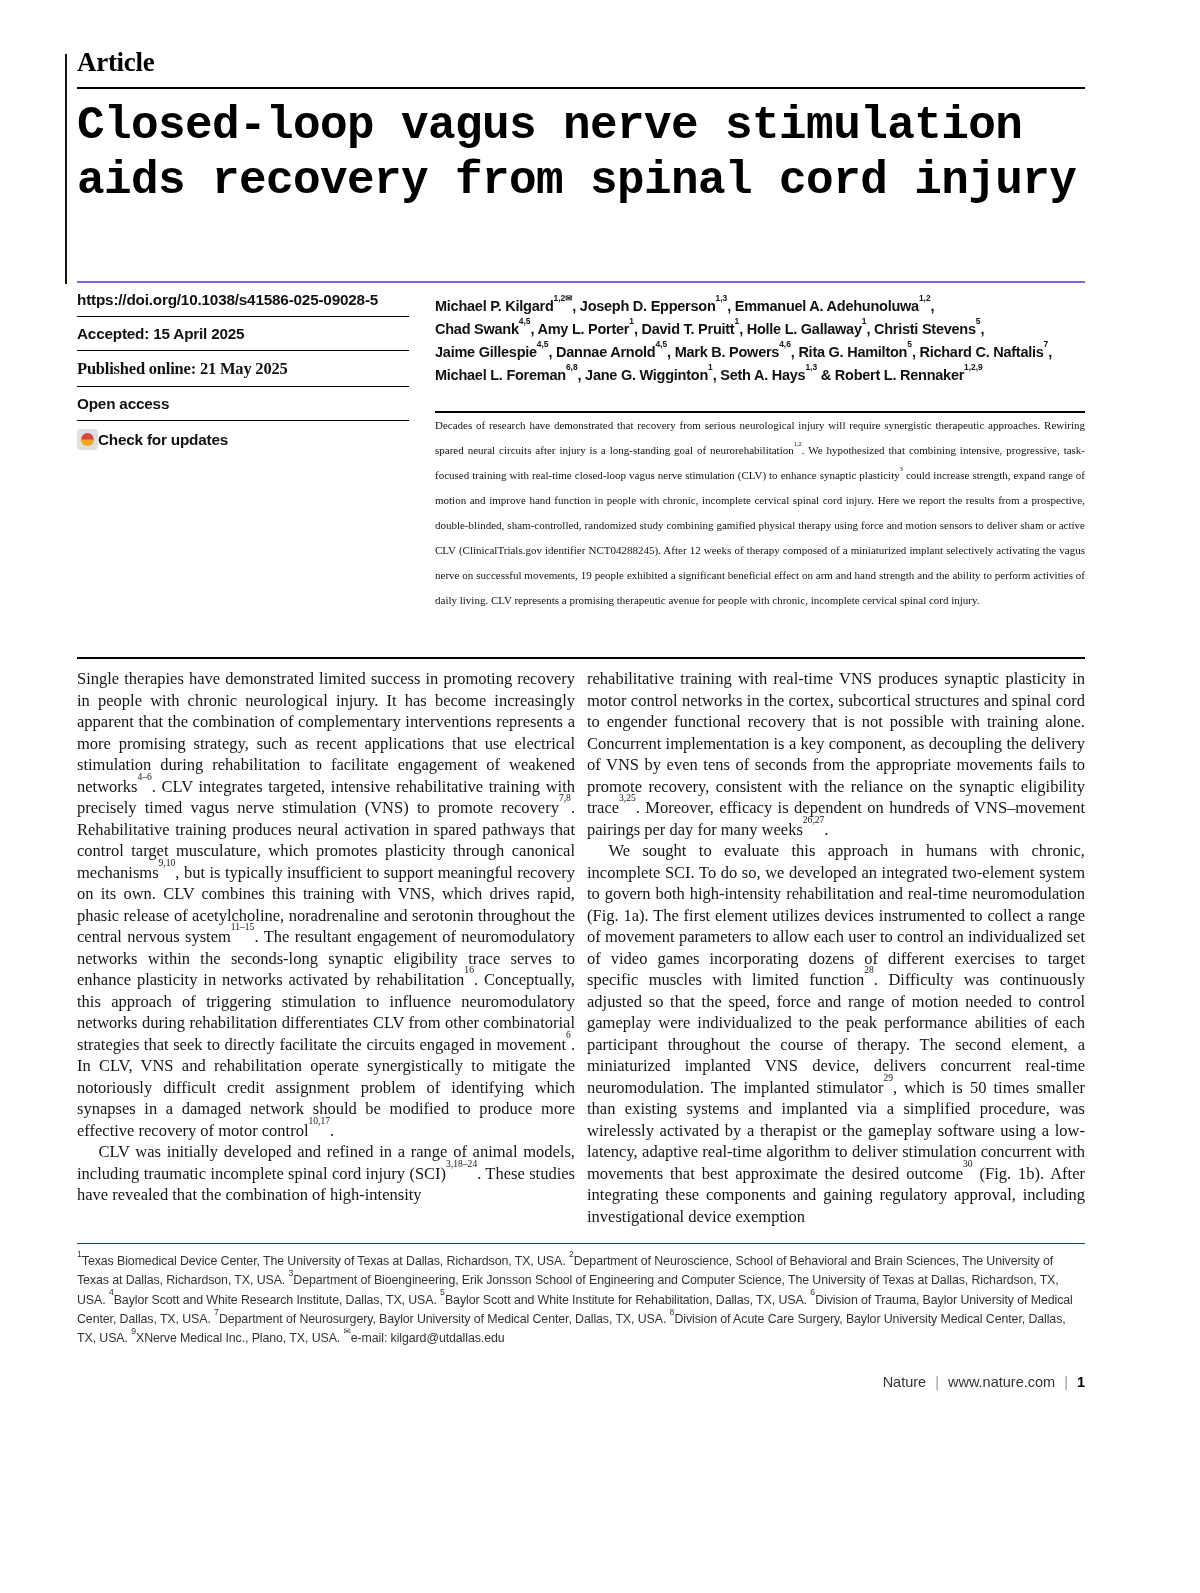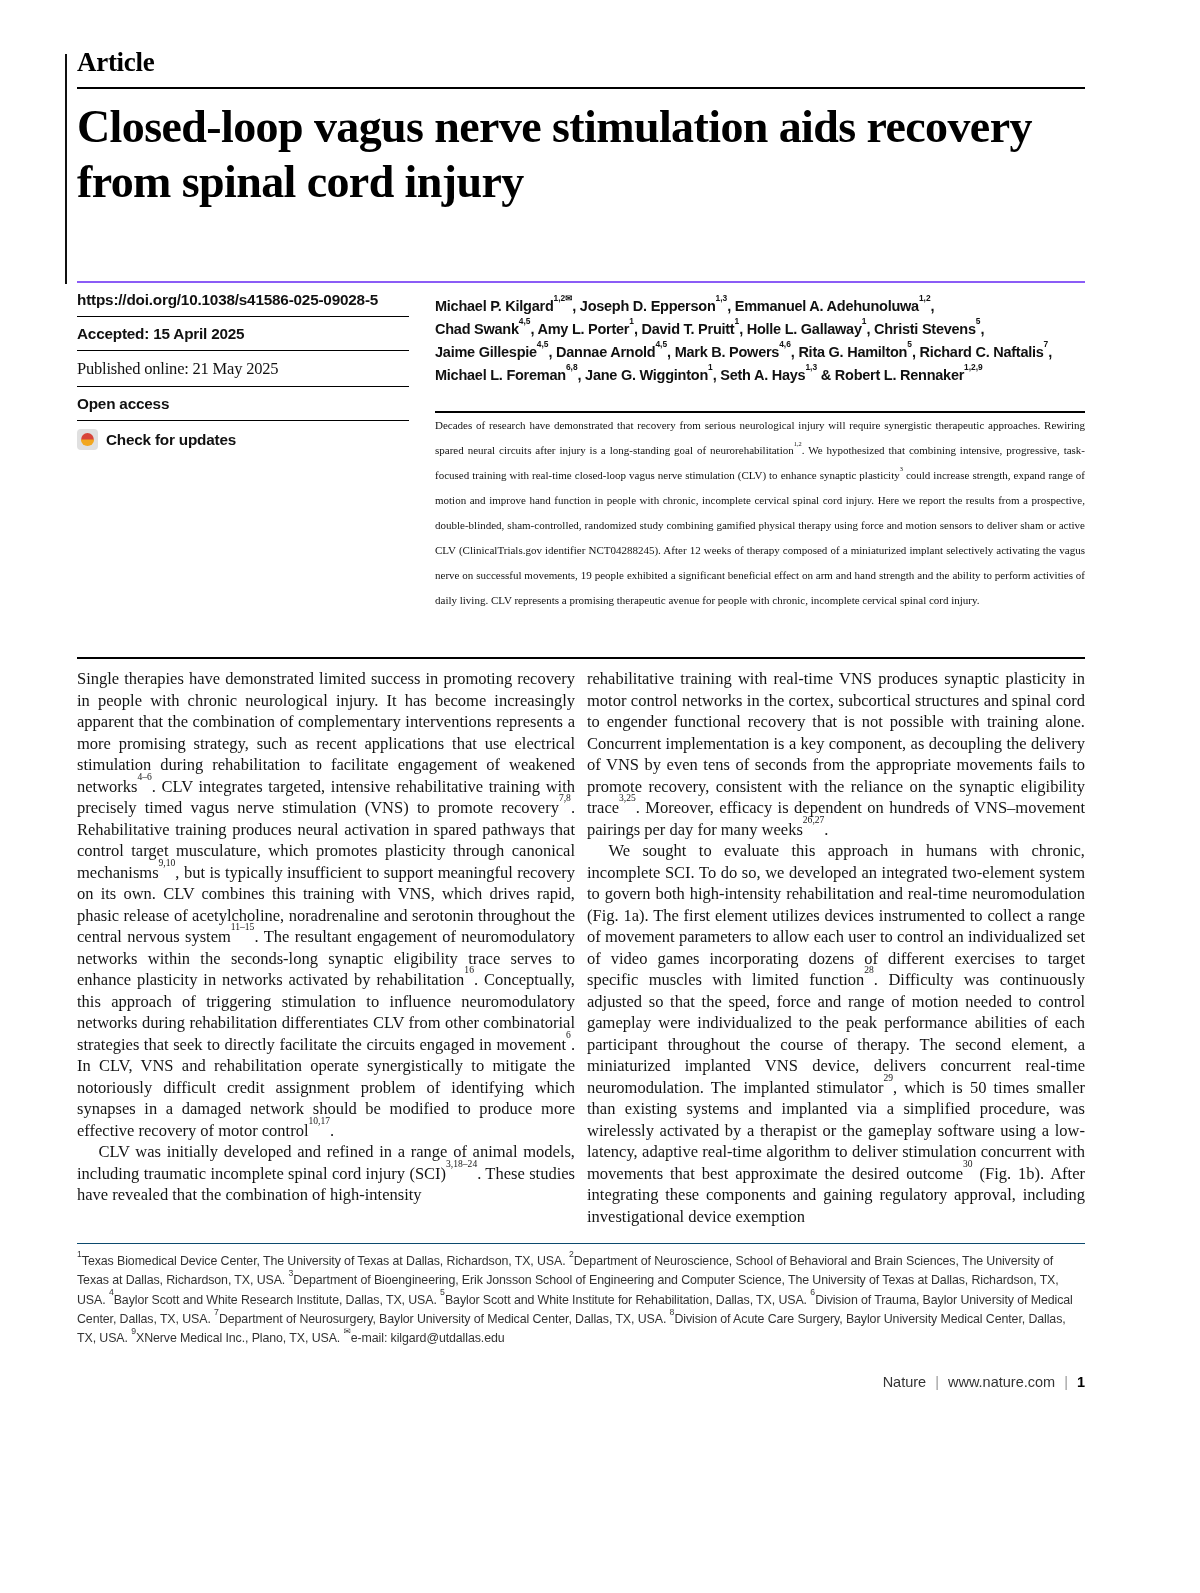--- a/index.html
+++ b/index.html
@@ -6,28 +6,28 @@
   html,body { background:#ffffff; }
   body { width:1200px; font-family:"Liberation Serif", serif; color:#111; }
 
   .page { position:relative; width:1160px; height:1593px; padding:46px 75px 0 77px; overflow:hidden; background:#fff; }
 
   .accent-bar { position:absolute; left:65px; top:54px; width:2px; height:230px; background:#111; }
 
   .kicker { font-family:"Liberation Serif", serif; font-weight:bold; font-size:27px; line-height:32px; letter-spacing:-0.3px; color:#000; }
   .kicker-rule { border:0; border-top:2px solid #000; margin-top:9px; }
 
-  .title { margin-top:10px; font-family:Liberation Serif, serif; font-weight:bold; font-size:46px; line-height:55px; letter-spacing:-0.6px; color:#000; max-width:1010px; }
+  .title { margin-top:10px; font-family:Liberation Mono, monospace; font-weight:bold; font-size:46px; line-height:55px; letter-spacing:-0.6px; color:#000; max-width:1010px; }
 
   .info { display:flex; border-top:2px solid #8b5cf6; margin-top:72px; }
   .info-left { width:332px; flex:none; margin-right:26px; font-family:"Liberation Sans", sans-serif; }
   .meta-row { padding:8px 0 7px 0; border-bottom:1px solid #000; font-weight:bold; font-size:15.3px; letter-spacing:-0.2px; color:#111; }
-  .meta-row.serif-row { font-family:"Liberation Serif", serif; font-weight:normal; font-size:16.5px; }
+  .meta-row.serif-row { font-family:"Liberation Serif", serif; font-weight:bold; font-size:16.5px; }
   .meta-row.last { border-bottom:none; }
-  .check-row { display:flex; align-items:center; gap:8px; }
+  .check-row { display:flex; align-items:center; gap:0; }
   .cfu-icon { width:21px; height:21px; flex:none; border-radius:4px; background:#e0e0e0; display:inline-flex; align-items:center; justify-content:center; }
   .cfu-icon::before { content:""; width:13px; height:13px; border-radius:50% 50% 50% 50% / 55% 55% 45% 45%; background:linear-gradient(180deg,#d8453a 0 47%,#f2a71f 53% 100%); }
 
   .info-right { flex:1; min-width:0; }
   .author-list { padding-top:12px; font-family:"Liberation Sans", sans-serif; font-weight:bold; font-size:14.5px; line-height:23px; letter-spacing:-0.25px; color:#111; }
 
   .abstract { margin-top:24px; border-top:2px solid #000; font-size:11px; line-height:25px; text-align:justify; color:#111; }
 
   .body-rule { border:0; border-top:2px solid #000; margin-top:44px; }
   .columns { display:flex; gap:12px; padding-top:9px; }

